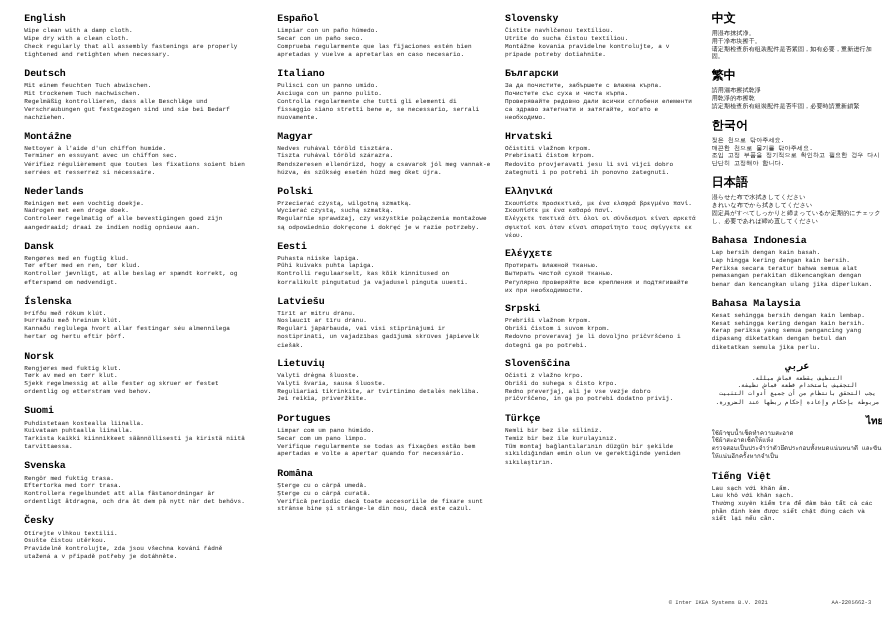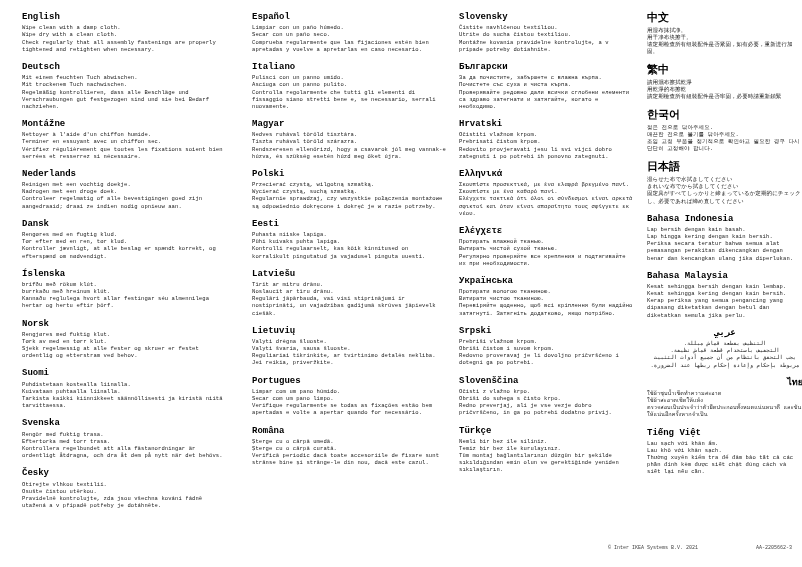--- a/index.html
+++ b/index.html
@@ -136,24 +136,20 @@
         </section>
         <section class="lang-section">
           <h2 class="lang-heading">Ελληνικά</h2>
           <p class="lang-text">Σκουπίστε προσεκτικά, με ένα ελαφρά βρεγμένο πανί.<br>Σκουπίστε με ένα καθαρό πανί.<br>Ελέγχετε τακτικά ότι όλοι οι σύνδεσμοι είναι αρκετά σφικτοί και όταν είναι απαραίτητο τους σφίγγετε εκ νέου.</p>
         </section>
         <section class="lang-section">
           <h2 class="lang-heading">Ελέγχετε</h2>
           <p class="lang-text">Протирать влажной тканью.<br>Вытирать чистой сухой тканью.<br>Регулярно проверяйте все крепления и подтягивайте их при необходимости.</p>
         </section>
         <section class="lang-section">
-          <h2 class="lang-heading">Українська</h2>
-          <p class="lang-text">Протирати вологою тканиною.<br>Витирати чистою тканиною.<br>Перевіряйте щоденно, щоб всі кріплення були надійно затягнуті. Затягніть додатково, якщо потрібно.</p>
-        </section>
-        <section class="lang-section">
           <h2 class="lang-heading">Srpski</h2>
           <p class="lang-text">Prebriši vlažnom krpom.<br>Obriši čistom i suvom krpom.<br>Redovno proveravaj je li dovoljno pričvršćeno i dotegni ga po potrebi.</p>
         </section>
         <section class="lang-section">
           <h2 class="lang-heading">Slovenščina</h2>
           <p class="lang-text">Očisti z vlažno krpo.<br>Obriši do suhega s čisto krpo.<br>Redno preverjaj, ali je vse vezje dobro pričvrščeno, in ga po potrebi dodatno privij.</p>
         </section>
         <section class="lang-section">
           <h2 class="lang-heading">Türkçe</h2>
           <p class="lang-text">Nemli bir bez ile siliniz.<br>Temiz bir bez ile kurulayınız.<br>Tüm montaj bağlantılarının düzgün bir şekilde sıkıldığından emin olun ve gerektiğinde yeniden sıkılaştırın.</p>

